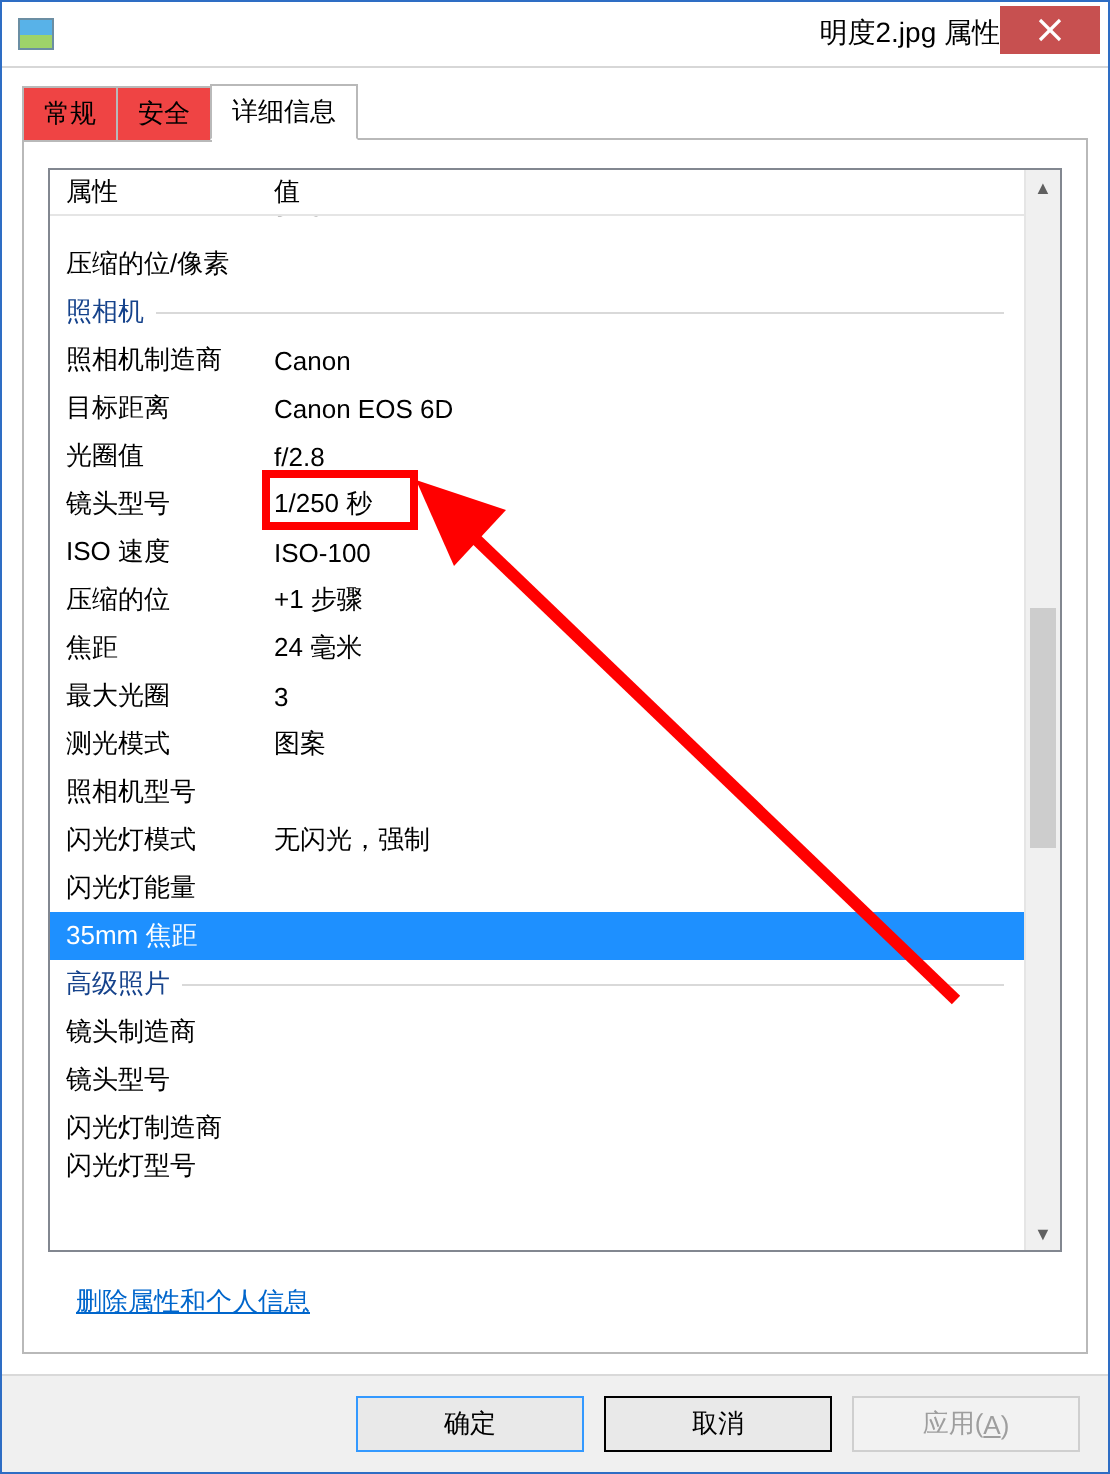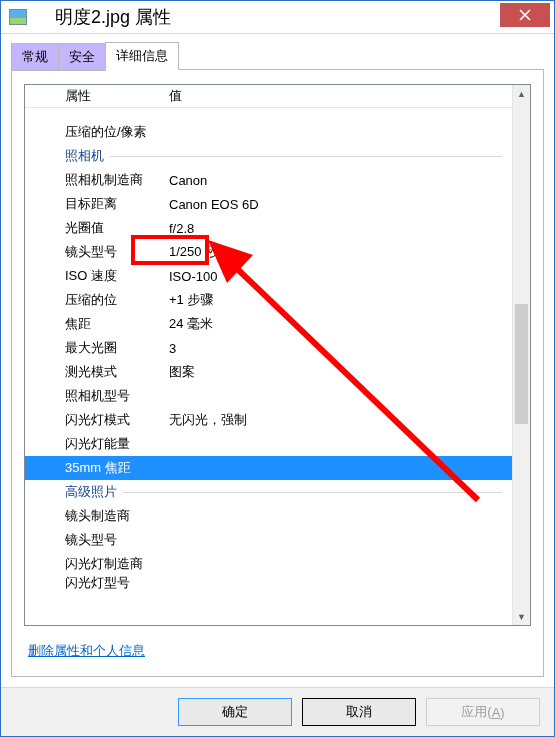--- a/index.html
+++ b/index.html
@@ -30,24 +30,23 @@
   }
   .titlebar .app-icon {
     width: 16px;
     height: 14px;
     margin-left: 8px;
     background: linear-gradient(to bottom, #58b2e8 0%, #58b2e8 55%, #9ed36a 55%, #9ed36a 100%);
     border: 1px solid #6b8ea3;
   }
   .titlebar .title {
     flex: 1;
-    text-align: left;
-    font-size: 18px;
+    text-align: right;
+    font-size: 14px;
     color: #000;
-    padding-left: 28px;
   }
   .titlebar .close-btn {
     width: 50px;
     height: 24px;
     background: #c75050;
     color: #fff;
     display: flex;
     align-items: center;
     justify-content: center;
     margin-right: 4px;
@@ -78,21 +77,21 @@
     color: #000;
     position: relative;
     margin-right: -1px;
   }
   .tab.active {
     border-bottom: 1px solid #fff;
     z-index: 3;
   }
   .tab.inactive {
     top: 1px;
-    background: #c4b5fd;
+    background: #ef4444;
     font-family: Liberation Mono, monospace;
   }
   .tabpanel {
     flex: 1;
     border: 1px solid #b9b9b9;
     margin-top: -1px;
     padding: 14px 12px 12px 12px;
     display: flex;
     flex-direction: column;
     min-height: 0;
@@ -124,21 +123,20 @@
   .header-row {
     border-bottom: 1px solid #e5e5e5;
     font-size: 13px;
     height: 22px;
   }
   .header-row .col-label { flex: 0 0 104px; }
   .header-row .col-value { flex: 1; }
   .col-label {
     flex: 0 0 104px;
     white-space: nowrap;
-    margin-left: 32px;
   }
   .col-value {
     flex: 1;
     white-space: nowrap;
   }
   .row.section .col-label {
     color: #15428b;
     flex: 0 0 auto;
     padding-right: 6px;
   }
@@ -197,20 +195,21 @@
     background: #cdcdcd;
   }
   .link-area {
     padding: 16px 0 4px 4px;
   }
   .link {
     color: #0066cc;
     text-decoration: underline;
     font-size: 13px;
     cursor: pointer;
+    margin-left: 10px;
   }
   .button-row {
     height: 48px;
     border-top: 1px solid #d9d9d9;
     background: #f0f0f0;
     display: flex;
     align-items: center;
     justify-content: flex-end;
     padding-right: 14px;
     gap: 10px;

